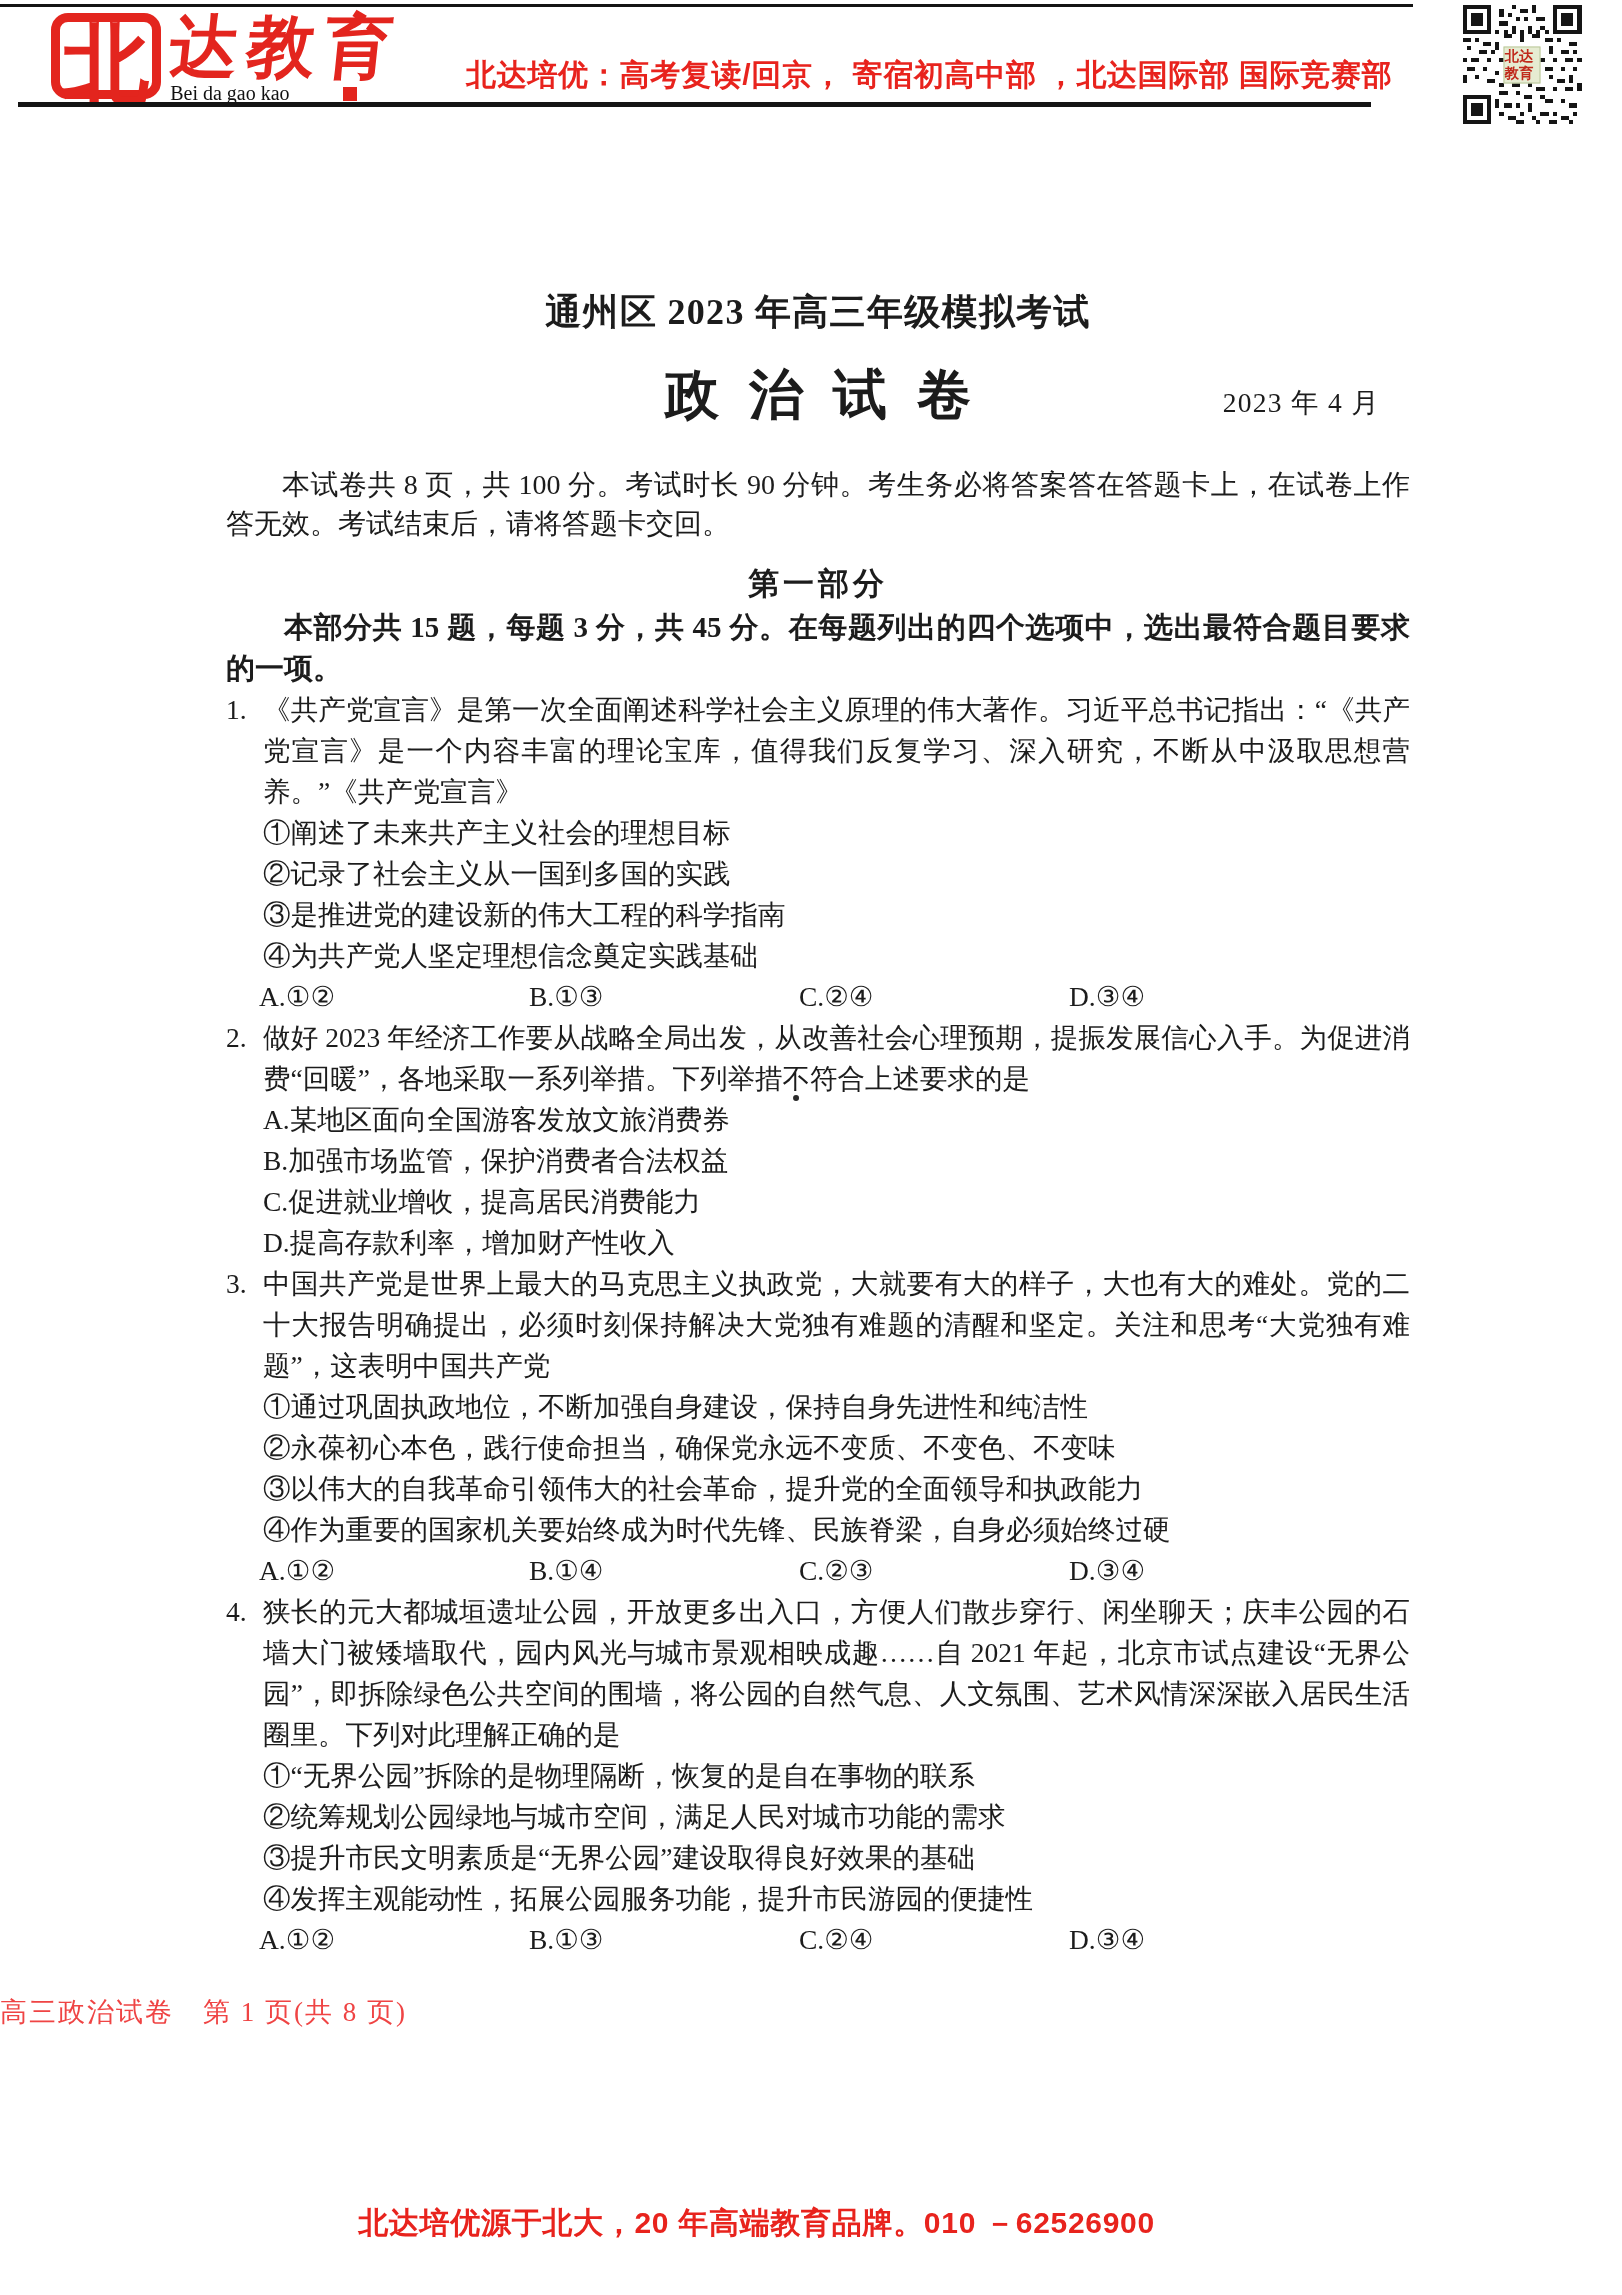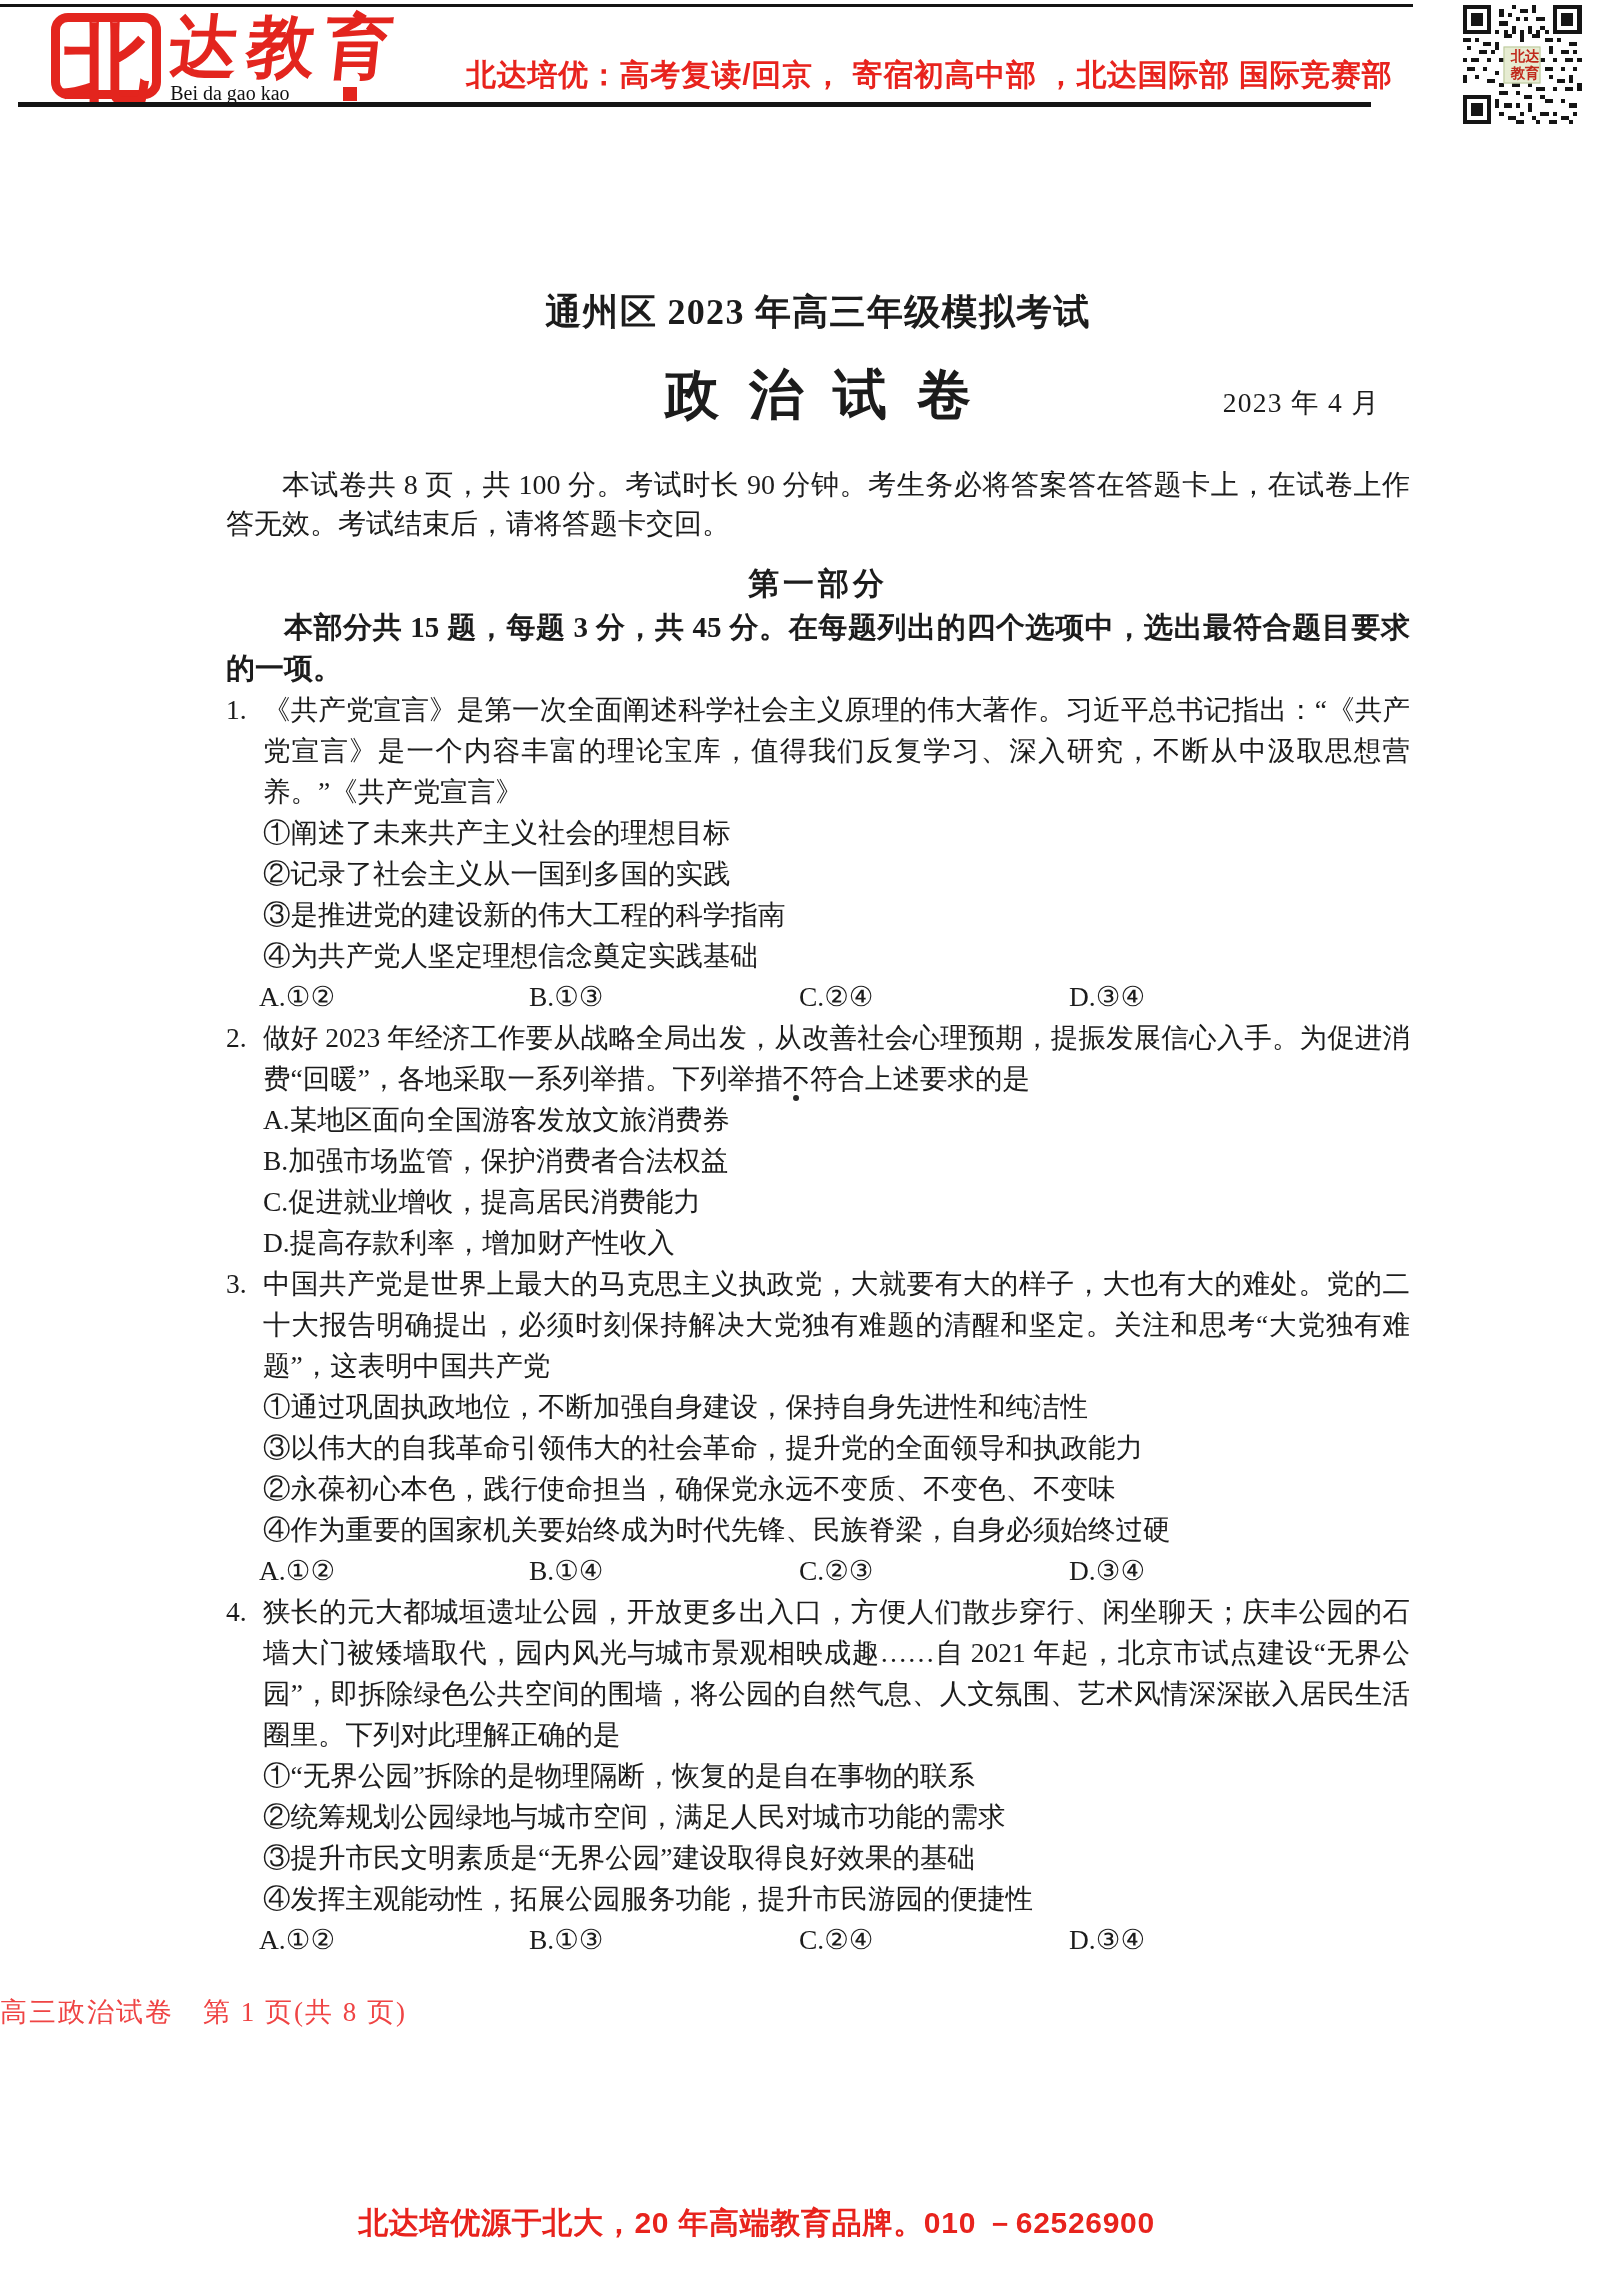--- a/index.html
+++ b/index.html
@@ -22,21 +22,21 @@
             font-family:"Liberation Serif","DejaVu Serif",serif;gap:44px;}
   .red-square{display:inline-block;width:14.4px;height:14.4px;background:#e3251e;margin-left:9.2px;}
 
   .top-slogan{position:absolute;left:466px;top:55px;font-size:30px;font-weight:700;color:#e8231d;
               font-family:"Liberation Sans","DejaVu Sans",sans-serif;white-space:nowrap;letter-spacing:0.7px;}
 
   .qr{position:absolute;right:38px;top:5.2px;width:126px;height:119px;}
   .qr svg{width:100%;height:100%;display:block;}
   .qr-label{position:absolute;left:50%;top:50%;transform:translate(-50%,-50%);
             width:35px;height:35px;background:#e6ecd2;border:0.7px solid #b9c79a;
-            font-size:14.4px;line-height:17px;color:#c02a1c;text-align:right;
+            font-size:14.4px;line-height:17px;color:#c02a1c;text-align:left;
             font-weight:700;overflow:hidden;}
 
   
   main{position:absolute;left:226px;top:288px;width:1184px;}
   .title1{margin:0;text-align:center;font-size:36px;font-weight:700;letter-spacing:1.3px;}
   .title-row{position:relative;margin-top:31px;text-align:center;}
   .title2{display:inline-block;font-size:54px;font-weight:700;letter-spacing:30px;text-indent:30px;line-height:1;}
   .title-date{position:absolute;right:30px;bottom:1.3px;font-size:27.5px;font-weight:400;letter-spacing:1.3px;}
 
   .notice{margin:43px 0 0 0;font-size:28px;line-height:39px;text-indent:2em;text-align:justify;}
@@ -222,22 +222,22 @@
       <p class="stem"><span class="qnum">2.</span><span>做好 2023 年经济工作要从战略全局出发，从改善社会心理预期，提振发展信心入手。为促进消费“回暖”，各地采取一系列举措。下列举措</span><span class="emph">不</span><span>符合上述要求的是</span></p>
       <p class="opt-line">A.某地区面向全国游客发放文旅消费券</p>
       <p class="opt-line">B.加强市场监管，保护消费者合法权益</p>
       <p class="opt-line">C.促进就业增收，提高居民消费能力</p>
       <p class="opt-line">D.提高存款利率，增加财产性收入</p>
     </div>
 
     <div class="question">
       <p class="stem"><span class="qnum">3.</span><span>中国共产党是世界上最大的马克思主义执政党，大就要有大的样子，大也有大的难处。党的二十大报告明确提出，必须时刻保持解决大党独有难题的清醒和坚定。关注和思考“大党独有难题”，这表明中国共产党</span></p>
       <p class="item">①通过巩固执政地位，不断加强自身建设，保持自身先进性和纯洁性</p>
+      <p class="item">②永葆初心本色，践行使命担当，确保党永远不变质、不变色、不变味</p>
       <p class="item">③以伟大的自我革命引领伟大的社会革命，提升党的全面领导和执政能力</p>
-      <p class="item">②永葆初心本色，践行使命担当，确保党永远不变质、不变色、不变味</p>
       <p class="item">④作为重要的国家机关要始终成为时代先锋、民族脊梁，自身必须始终过硬</p>
       <div class="opts-row">
         <span>A.①②</span>
         <span>B.①④</span>
         <span>C.②③</span>
         <span>D.③④</span>
       </div>
     </div>
 
     <div class="question">

